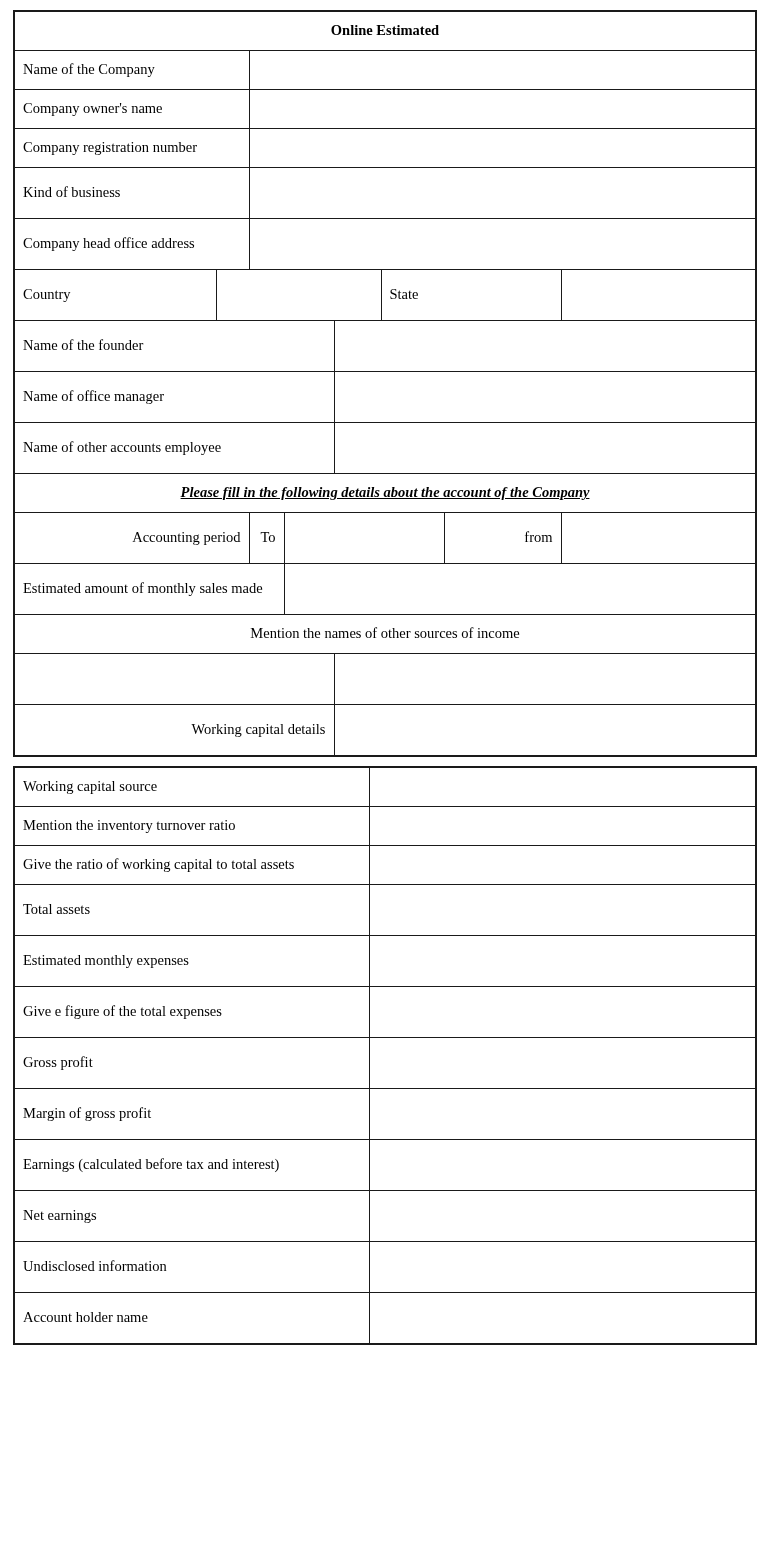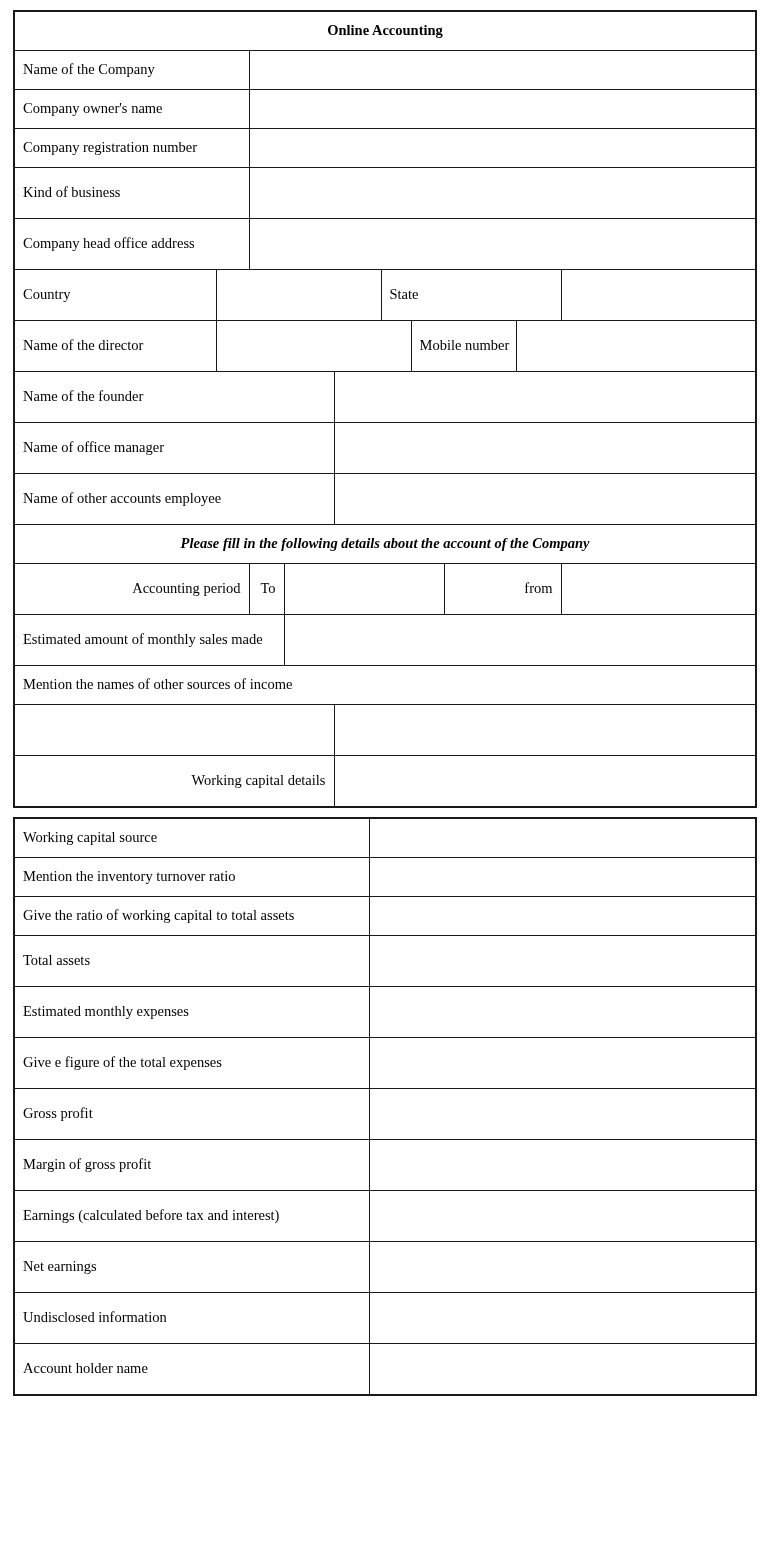--- a/index.html
+++ b/index.html
@@ -43,23 +43,24 @@
     font-weight:bold;
     font-size:17px;
     height:38px;
   }
   .banner-cell{
     text-align:center;
     font-style:italic;
     font-weight:bold;
     font-size:19px;
     height:50px;
+    text-decoration:underline;
   }
   .section-cell{
-    text-align:left;
+    text-align:center;
     font-size:15px;
     height:46px;
   }
   .center{text-align:right;}
   .tbl-gap{height:9px;line-height:9px;font-size:0;}
 </style>
 </head>
 <body>
 
 <div class="sheet">
@@ -74,21 +75,21 @@
         <col style="width:30px">
       <col style="width:33px">
         <col style="width:72px">
         <col style="width:45px">
       <col style="width:51px">
         <col style="width:144px">
     </colgroup>
 
     <tbody>
         <tr>
-      <td class="dark title-cell" colspan="11">Online Accounting</td>
+      <td class="dark title-cell" colspan="11">Online Estimated</td>
     </tr>
 
     <tr>
       <td colspan="2">Name of the Company</td>
       <td class="blank" colspan="9"></td>
     </tr>
     <tr>
       <td class="shade" colspan="2">Company owner's name</td>
       <td class="blank" colspan="9"></td>
     </tr>
@@ -106,26 +107,20 @@
     </tr>
 
     <tr>
       <td class="shade" style="height:50px">Country</td>
       <td class="blank" colspan="4"></td>
       <td class="shade" colspan="4">State</td>
       <td class="blank" colspan="2"></td>
     </tr>
 
 
-    <tr>
-      <td class="shade" style="height:50px">Name of the director</td>
-      <td class="blank" colspan="5"></td>
-      <td class="shade" colspan="2">Mobile number</td>
-      <td class="blank" colspan="3"></td>
-    </tr>
 
     <tr>
       <td colspan="4" style="height:50px">Name of the founder</td>
       <td class="blank" colspan="7"></td>
     </tr>
     <tr>
       <td class="shade" colspan="4" style="height:50px">Name of office manager</td>
       <td class="blank" colspan="7"></td>
     </tr>
     <tr>

